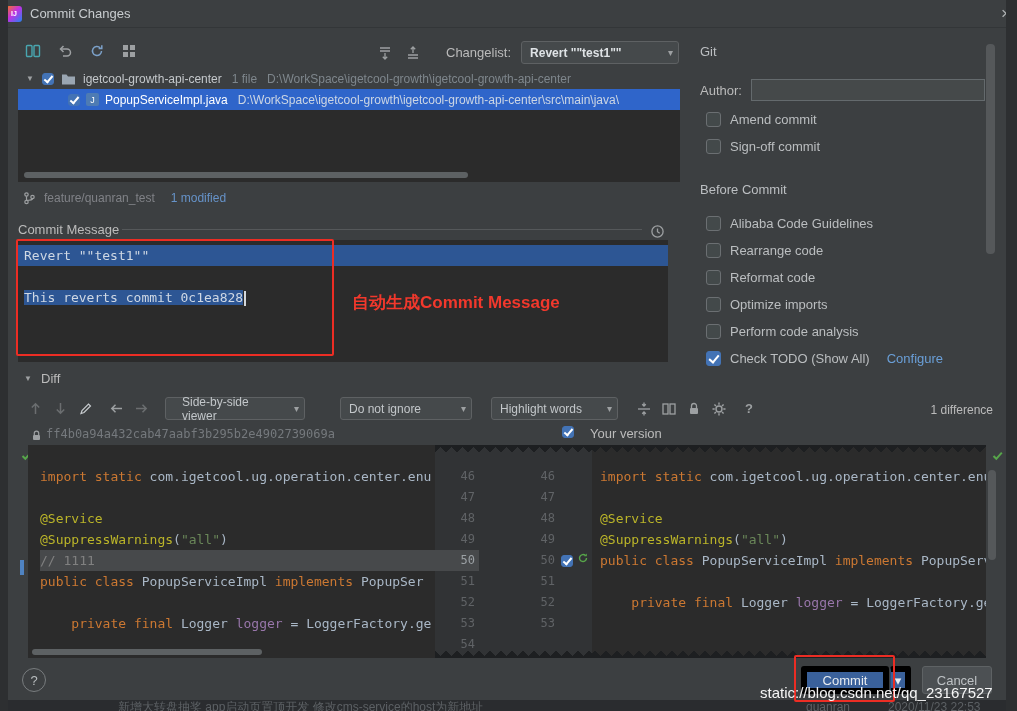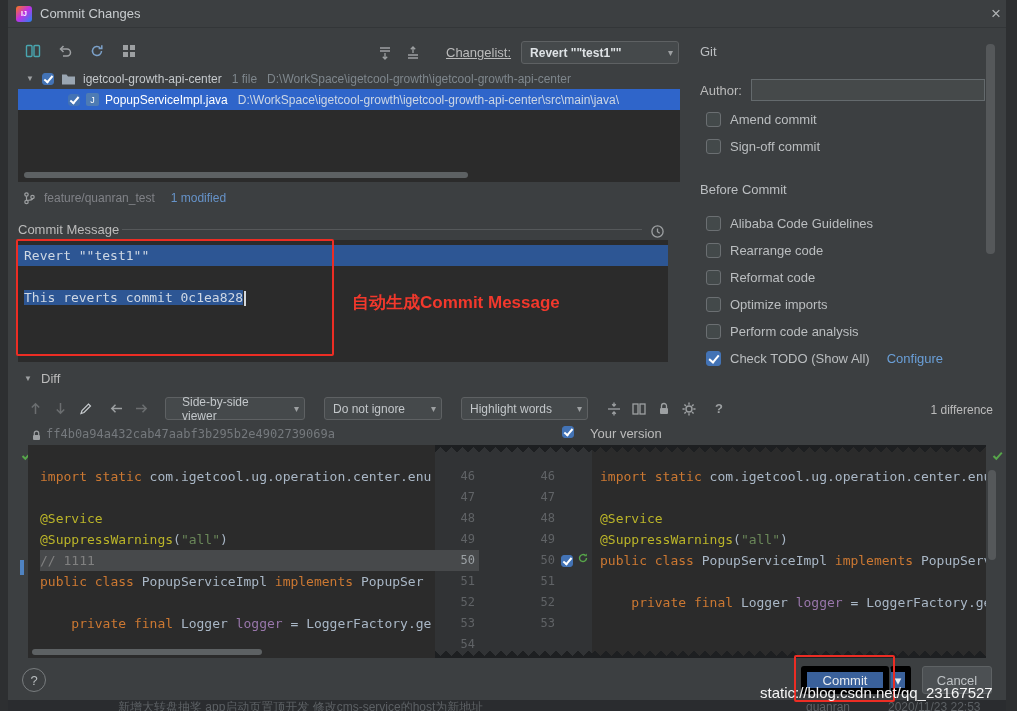--- a/index.html
+++ b/index.html
@@ -3,21 +3,21 @@
 <meta charset="utf-8">
 <style>
   * { margin:0; padding:0; box-sizing:border-box; }
   html,body { background:#26282a; }
   #app { position:relative; width:1017px; height:711px; background:#3c3f41;
          font-family:"Liberation Sans",sans-serif; font-size:13px; color:#bbbbbb; overflow:hidden; }
   .abs { position:absolute; }
 
   
   .titlebar { position:absolute; left:0; top:0; right:0; height:28px; display:flex; align-items:center;
-              padding:0 16px; border-bottom:1px solid #333638; background:#3c3f41; }
+              padding:0 6px; border-bottom:1px solid #333638; background:#3c3f41; }
   .ij-logo { width:16px; height:16px; border-radius:3px; margin-right:8px; flex:none;
              background:linear-gradient(135deg,#f97a12,#c131e6 48%,#2086f2); color:#fff;
              font-size:7px; font-weight:bold; display:flex; align-items:center; justify-content:center; }
   .win-title { color:#c8cccf; }
   .win-close { margin-left:auto; color:#b0b3b5; font-size:17px; line-height:1; cursor:default; }
 
   
   .tb { display:flex; align-items:center; gap:14px; }
   .tbtn { width:18px; height:18px; display:flex; align-items:center; justify-content:center; flex:none; }
 
@@ -161,21 +161,21 @@
           <path d="M3 3h10M3 6h10" stroke="#9da0a2" stroke-width="1.3"></path>
           <path d="M8 8v6M5.8 11.8L8 14l2.2-2.2" fill="none" stroke="#9da0a2" stroke-width="1.3"></path>
         </svg>
     </span>
     <span class="tbtn">
       <svg width="16" height="16">
           <path d="M3 13h10M3 10h10" stroke="#9da0a2" stroke-width="1.3"></path>
           <path d="M8 8V2M5.8 4.2L8 2l2.2 2.2" fill="none" stroke="#9da0a2" stroke-width="1.3"></path>
         </svg>
     </span>
-    <span style="margin-left:14px;text-decoration:underline;">Changelist:</span>
+    <span style="margin-left:14px;">Changelist:</span>
     <div class="select" style="width:158px;">
       <span class="bold">Revert ""test1""</span>
       <span class="sel-arrow">▾</span>
     </div>
   </div>
 
   
   <div class="tree">
     <div class="trow root">
       <span class="texp" style="margin-left:6px;">▼</span>
@@ -302,21 +302,21 @@
     </span>
     <span class="tbtn">
       <svg width="15" height="15">
           <path d="M2 7.5h10M8.5 3.8l3.7 3.7-3.7 3.7" fill="none" stroke="#6b6e70" stroke-width="1.5"></path>
         </svg>
     </span>
     <div class="select" style="width:140px; margin-left:8px;padding-left:16px;">
       <span>Side-by-side viewer</span>
       <span class="sel-arrow">▾</span>
     </div>
-    <div class="select" style="width:118px; margin-left:12px;">
+    <div class="select" style="width:132px; margin-left:28px;">
       <span>Do not ignore</span>
       <span class="sel-arrow">▾</span>
     </div>
     <div class="select" style="width:127px; margin-left:12px;">
       <span>Highlight words</span>
       <span class="sel-arrow">▾</span>
     </div>
     <span class="tbtn" style="margin-left:10px;">
       <svg width="16" height="16">
           <path d="M2 8h12" stroke="#9da0a2" stroke-width="1.3"></path>

